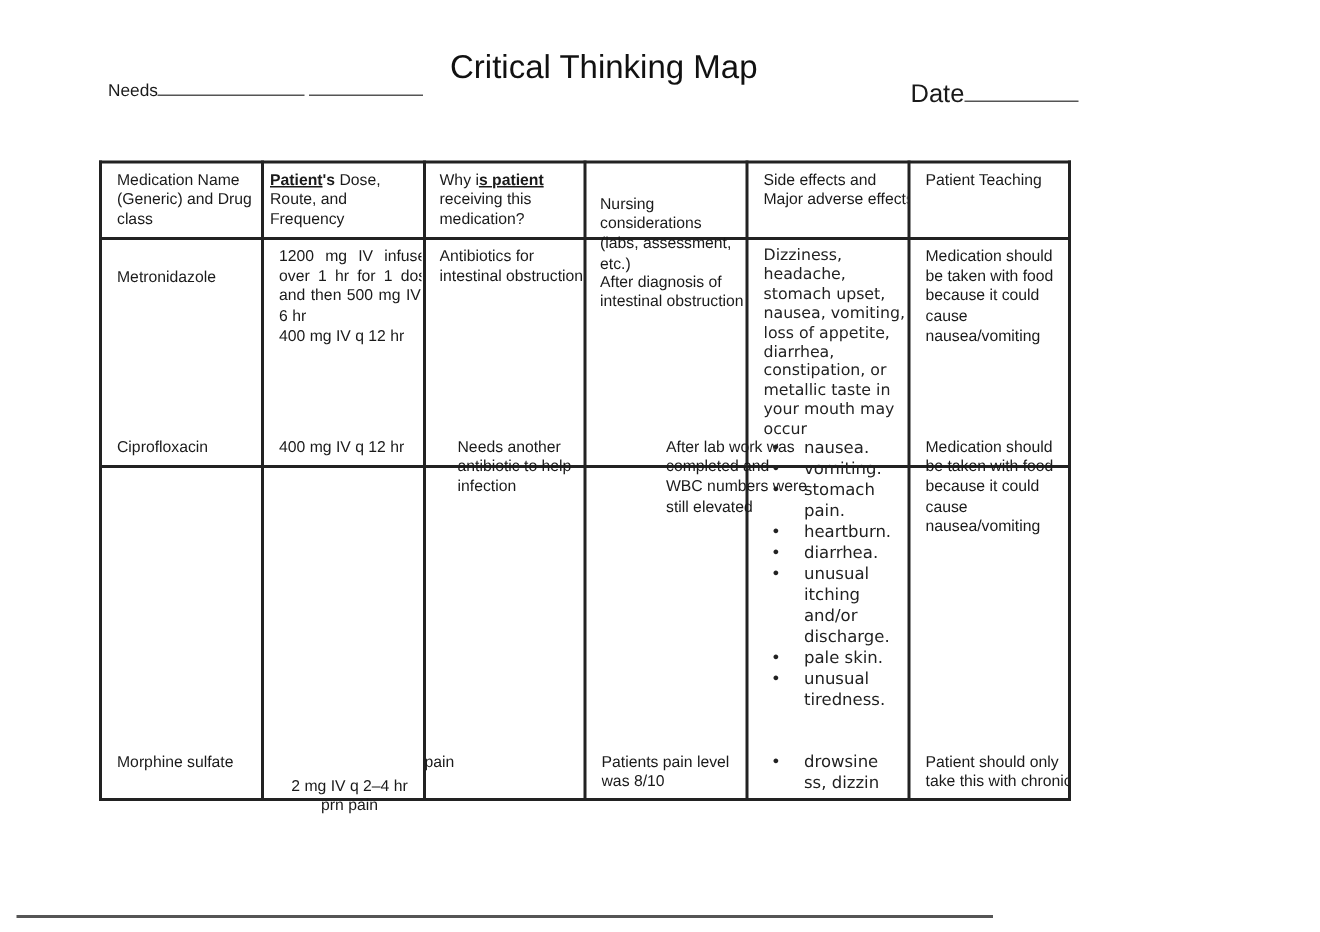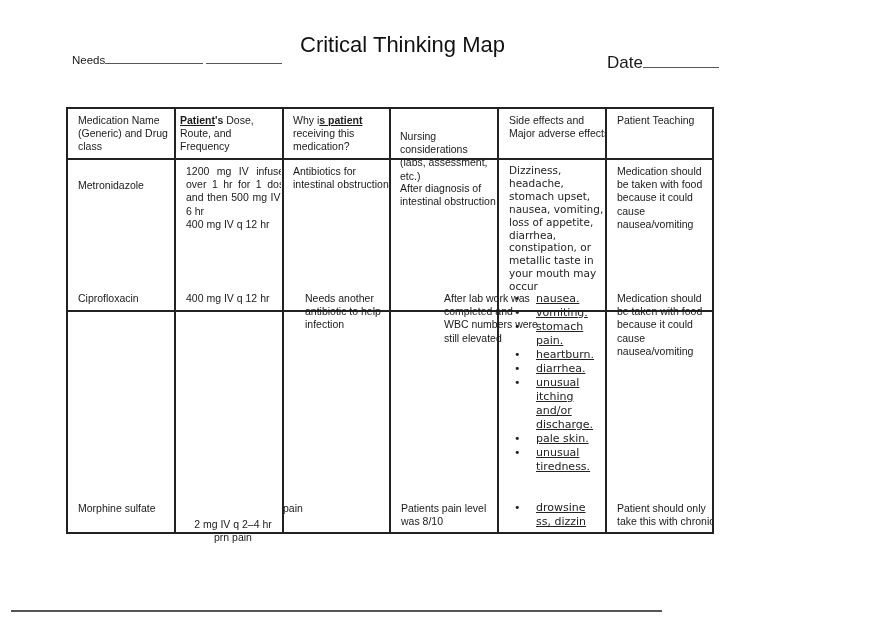--- a/index.html
+++ b/index.html
@@ -12,21 +12,21 @@
   .title { left: 300px; top: 32px; font-size: 22px; color: #111; }
   .date-label { left: 607px; top: 53px; font-size: 17px; }
 
   .vline { position: absolute; width: 1.5px; background: #222; }
   .hline { position: absolute; height: 1.5px; background: #222; }
   .cell { position: absolute; overflow: hidden; white-space: normal; }
   .cell.nowrap-clip { white-space: nowrap; }
   .sans2 { font-family: "DejaVu Sans", sans-serif; font-size: 10.5px; line-height: 12.9px; color: #222; }
   .bullets { list-style: none; margin: 0; padding: 0; }
   .bullets li { position: relative; padding-left: 38px; font-family: "DejaVu Sans", sans-serif;
-                font-size: 11px; line-height: 14px; color: #222; text-decoration: underline; }
+                font-size: 11px; line-height: 14px; color: #222; }
   .bullets li::before { content: "\2022"; position: absolute; left: 16px; top: 0; font-size: 11px; }
   .u { text-decoration: underline; font-weight: bold; }
   .b { font-weight: bold; }
   .bottom-rule { left: 11px; top: 610px; width: 651px; height: 1.5px; background: #555; }
 </style>
 </head>
 <body>
 
 <div class="abs name-label">
   <span>Needs</span><span class="uline" style="width:98px"></span>&nbsp;<span class="uline" style="width:76px"></span>

